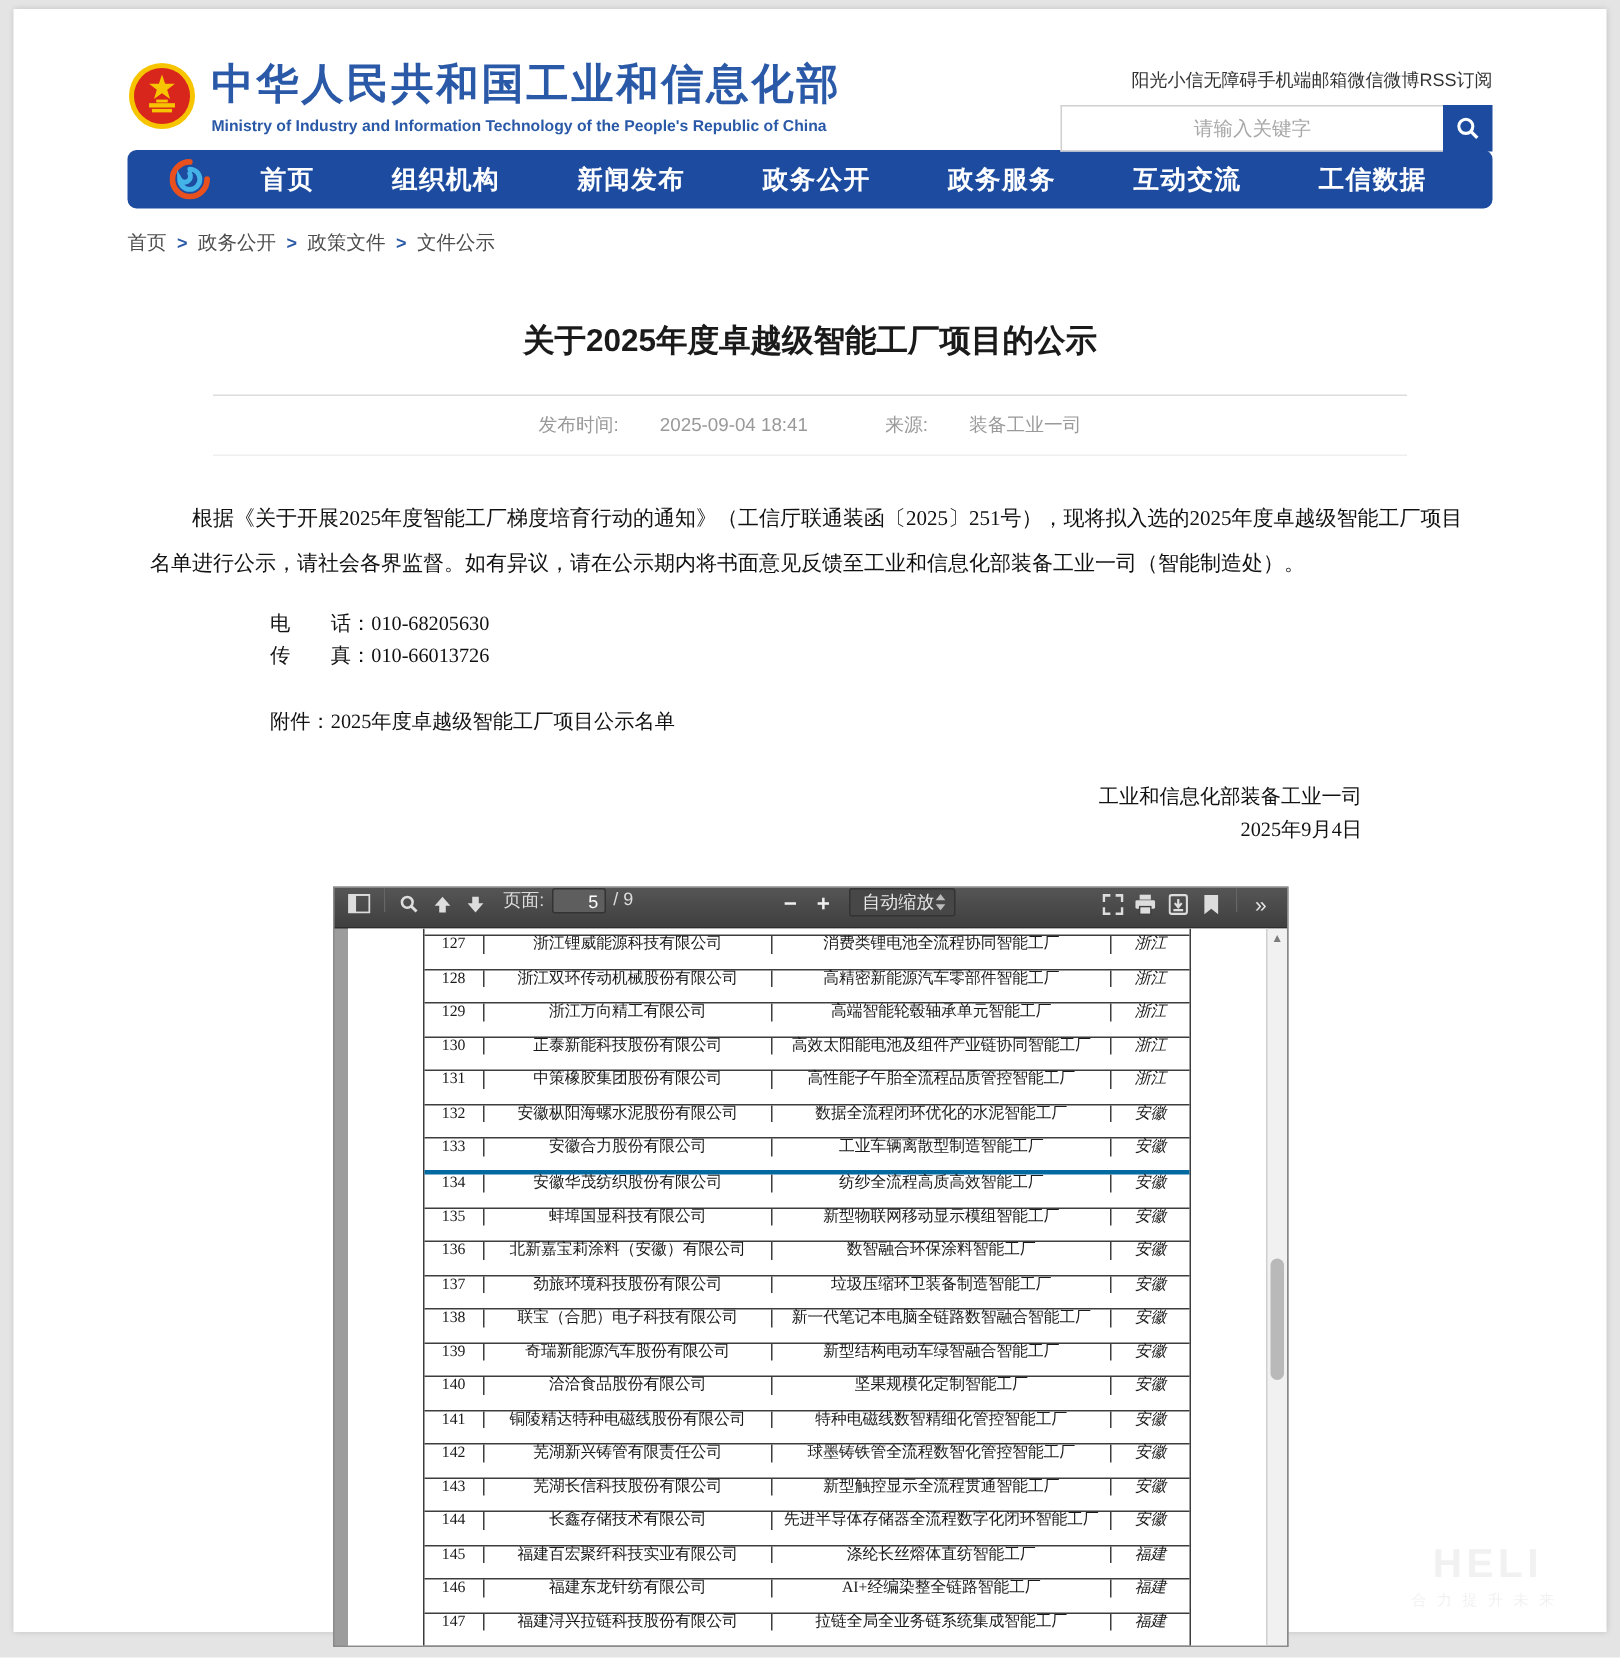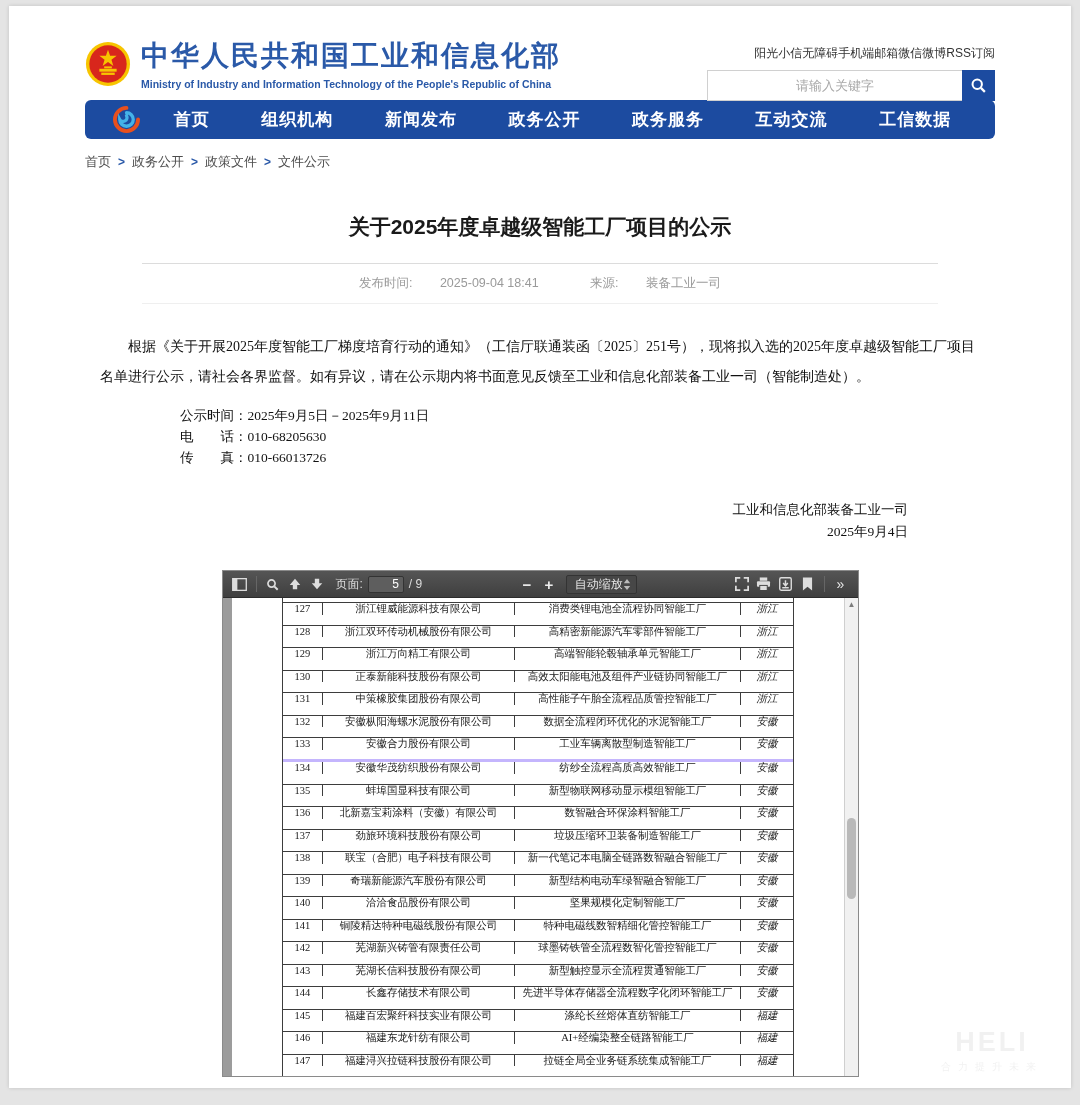--- a/index.html
+++ b/index.html
@@ -42,21 +42,21 @@
   .meta { text-align:center; font-size:12.5px; color:#9a9a9a; padding:11px 0; font-family:"Liberation Sans",sans-serif; }
   .meta span { margin:0 12px; }
   .meta-rule { border:none; border-top:1px solid #efefef; margin:0 42px; }
   .body-par { margin-top:28px; font-size:14px; color:#111; line-height:2.15; text-indent:2em; }
   .contact { margin:14px 0 0 80px; font-size:13.5px; color:#111; line-height:1.55; }
   .attach { margin:24px 0 0 80px; font-size:13.5px; color:#111; }
   .sign-block { margin-top:30px; text-align:right; padding-right:72px; font-size:13.5px; color:#111; line-height:1.6; }
 
   
   .pdf-viewer { width:637px; margin:28px auto 0; border:1px solid #8a8a8a; background:#9c9c9c; }
-  .pdf-toolbar { height:27px; background:linear-gradient(#555,#3f3f3f); border-bottom:1px solid #2c2c2c; display:flex; align-items:center; padding:0 6px; color:#e6e6e6; font-size:12px; }
+  .pdf-toolbar { height:27px; background:linear-gradient(#555,#3f3f3f); border-bottom:1px solid #2c2c2c; display:flex; align-items:flex-start; padding:0 6px; color:#e6e6e6; font-size:12px; }
   .tb-btn { height:21px; min-width:22px; display:flex; align-items:center; justify-content:center; border-radius:2px; cursor:pointer; padding:0 3px; }
   .tb-sep { width:1px; height:16px; background:#2a2a2a; border-right:1px solid #666; margin:0 5px; }
   .page-label { margin:0 5px 0 8px; color:#ddd; }
   .page-input { width:36px; height:17px; background:#5e5e5e; border:1px solid #333; border-radius:2px; color:#fff; font-size:12px; text-align:right; padding:0 4px; }
   .page-count { margin-left:5px; color:#ddd; }
   .zoom-select { display:flex; align-items:center; gap:0; background:#474747; border:1px solid #333; border-radius:2px; height:19px; padding:0 5px 0 8px; margin-left:6px; cursor:pointer; }
   .spacer { flex:1; }
   .pm { font-size:15px; font-weight:bold; color:#eee; }
 
   .pdf-body { position:relative; height:478px; }
@@ -65,21 +65,21 @@
   .sb-arrow { position:absolute; left:0; width:14px; height:13px; color:#7c7c7c; font-size:8px; text-align:center; line-height:13px; cursor:pointer; }
   .sb-up { top:0; }
   .sb-thumb { position:absolute; left:2px; width:9px; top:46%; height:17%; background:#b9b9b9; border-radius:5px; cursor:pointer; }
 
   .pdf-table { width:512px; margin:0 auto; font-family:"Liberation Serif","DejaVu Serif",serif; font-size:10.5px; color:#1a1a1a; border-left:1px solid #3d3d3d; border-right:1px solid #3d3d3d; }
   .p-row { display:flex; height:22.5px; border-bottom:1px solid #3d3d3d; align-items:flex-start; }
   .p-row.partial { height:5px; }
   .p-row .cell { display:flex; align-items:center; justify-content:center; border-right:1px solid #3d3d3d; padding:0 3px; text-align:center; line-height:1.1; }
   .p-row .cell:last-child { border-right:none;font-style:italic; }
   .c-no { width:8%; } .c-company { width:37.5%; } .c-project { width:44.5%; } .c-prov { width:10%; }
-  .p-row.highlight { border-bottom:3px solid #c4b5fd; height:24px; }
+  .p-row.highlight { border-bottom:3px solid #0369a1; height:24px; }
 
   
   .watermark { position:absolute; right:28px; bottom:14px; text-align:center; color:rgba(120,120,120,.10); user-select:none; }
   .watermark .wm1 { font-size:27px; font-weight:bold; letter-spacing:3px; font-family:"Liberation Sans",sans-serif; }
   .watermark .wm2 { font-size:10px; letter-spacing:7px; margin-top:2px; }
 
   .bottom-strip { height:17px; }
 </style>
 </head>
 <body>
@@ -183,25 +183,25 @@
     <div class="meta">
       <span><span>发布时间: </span><span>2025-09-04 18:41</span></span>
       <span><span>来源: </span><span>装备工业一司</span></span>
     </div>
     <hr class="meta-rule">
 
     <p class="body-par">根据《关于开展2025年度智能工厂梯度培育行动的通知》（工信厅联通装函〔2025〕251号），现将拟入选的2025年度卓越级智能工厂项目名单进行公示，请社会各界监督。如有异议，请在公示期内将书面意见反馈至工业和信息化部装备工业一司（智能制造处）。</p>
 
     <div class="contact">
 
-    <div class="contact-line">公示时间：2025年9月5日－2025年9月11日</div>
         <div class="contact-line">电　　话：010-68205630</div>
         <div class="contact-line">传　　真：010-66013726</div>
       </div>
 
+    <div class="attach">附件：2025年度卓越级智能工厂项目公示名单</div>
 
     <div class="sign-block">
       <div>工业和信息化部装备工业一司</div>
       <div>2025年9月4日</div>
     </div>
   </div>
 
   <div class="pdf-viewer">
     <div class="pdf-toolbar">
       <div class="tb-btn">

